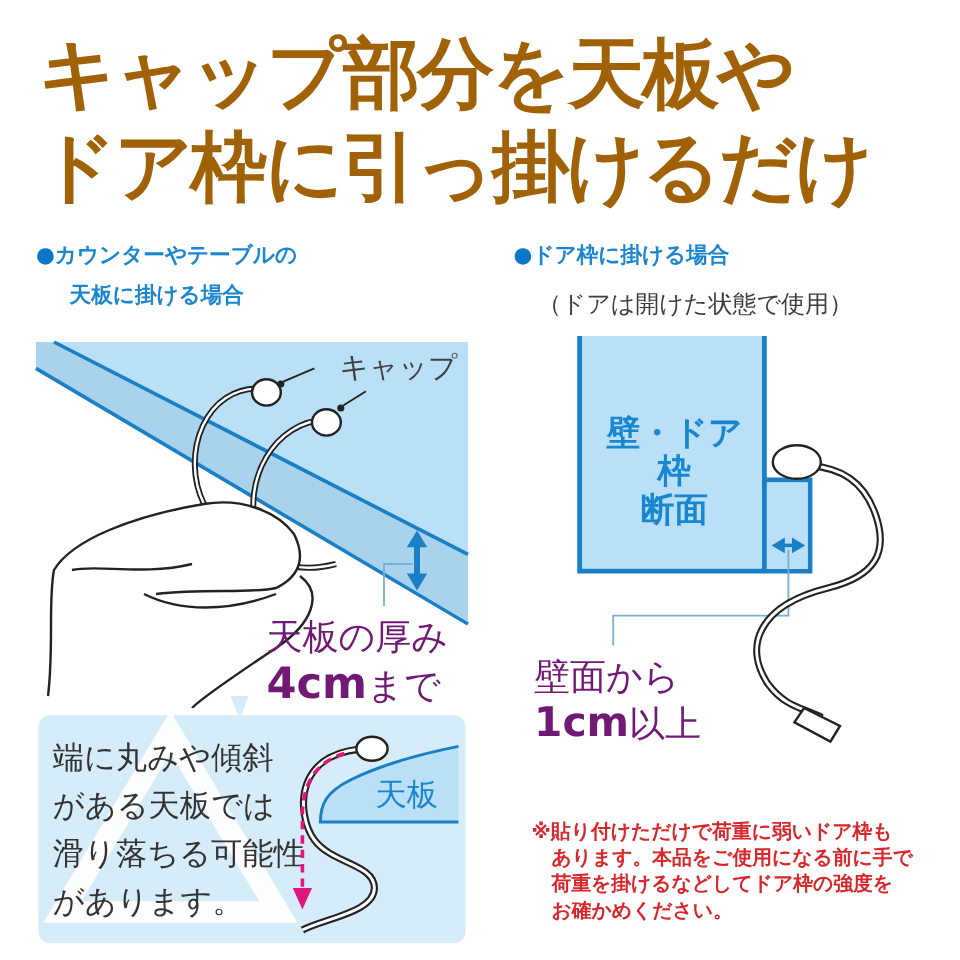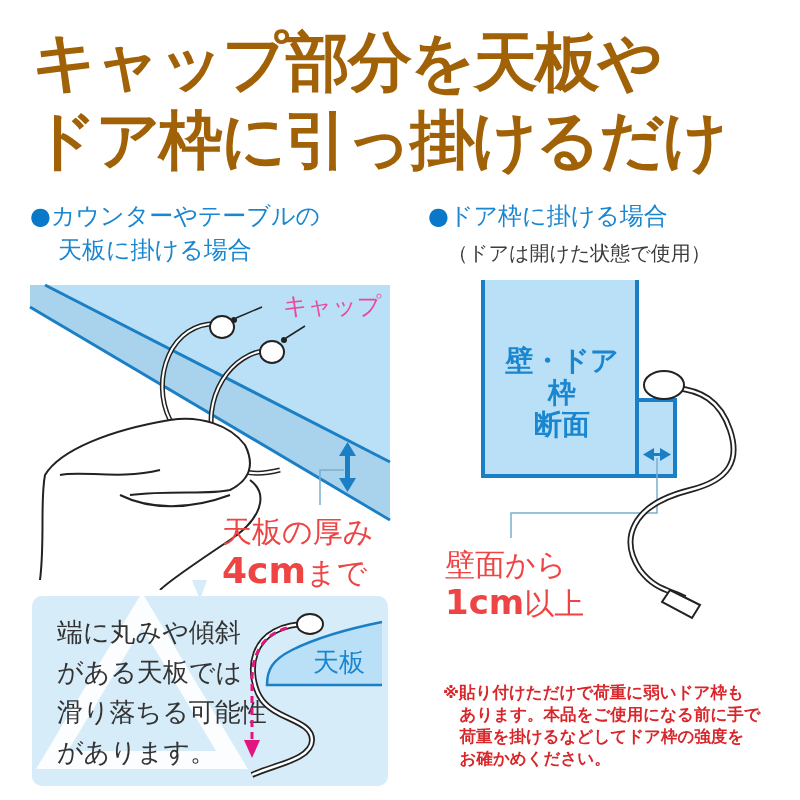--- a/index.html
+++ b/index.html
@@ -2,27 +2,27 @@
 <html><head>
 <meta charset="utf-8">
 <style>
   html, body { margin:0; padding:0; }
   body { width:800px; height:800px; background:#ffffff; position:relative; overflow:hidden;
          font-family:"DejaVu Sans", "Liberation Sans", sans-serif; }
   .abs { position:absolute; }
   .headline { left:32px; font-size:64px; font-weight:bold; color:#a16207; letter-spacing:-2px; white-space:nowrap; line-height:1; }
   .h1 { top:30px; }
   .h2 { top:108px; }
-  .sec-title { color:#1a86cf; font-size:24px; font-weight:normal; white-space:nowrap; line-height:1.2; }
+  .sec-title { color:#1a86cf; font-size:18px; font-weight:bold; white-space:nowrap; line-height:1.2; }
   .bullet { color:#0a78c8; }
   .sub { color:#3d3d3d; font-size:20px; white-space:nowrap; }
-  .blue-big { color:#ef4444; font-weight:bold; white-space:nowrap; line-height:1.15; }
-  .warn-text { color:#333; font-size:26px; line-height:40px; white-space:nowrap; font-weight:500;margin-left:13px; }
+  .blue-big { color:#701a75; font-weight:bold; white-space:nowrap; line-height:1.15; }
+  .warn-text { color:#333; font-size:26px; line-height:40px; white-space:nowrap; font-weight:500; }
   .note { color:#d8262a; font-size:16.5px; line-height:22px; white-space:nowrap; font-weight:bold; }
-  .label-dark { color:#ec4899; font-size:24px; white-space:nowrap; }
+  .label-dark { color:#404040; font-size:24px; white-space:nowrap; }
 </style>
 </head>
 <body>
 
 <div class="abs headline h1">キャップ部分を天板や</div>
 <div class="abs headline h2">ドア枠に引っ掛けるだけ</div>
 
 <div class="abs sec-title" style="left:30px; top:202px;">
   <span class="bullet">●</span><span>カウンターやテーブルの</span>
 </div>

